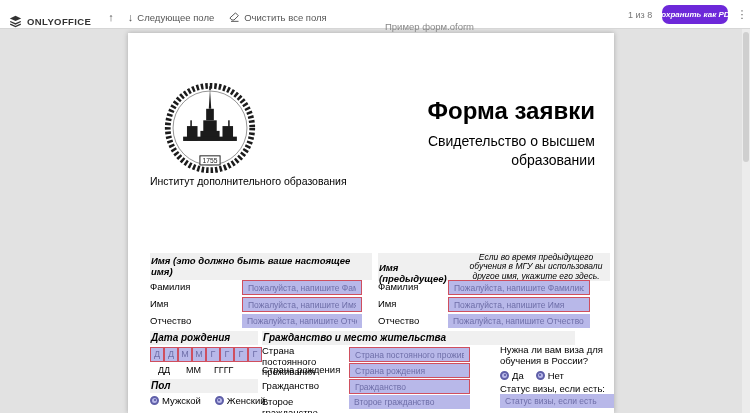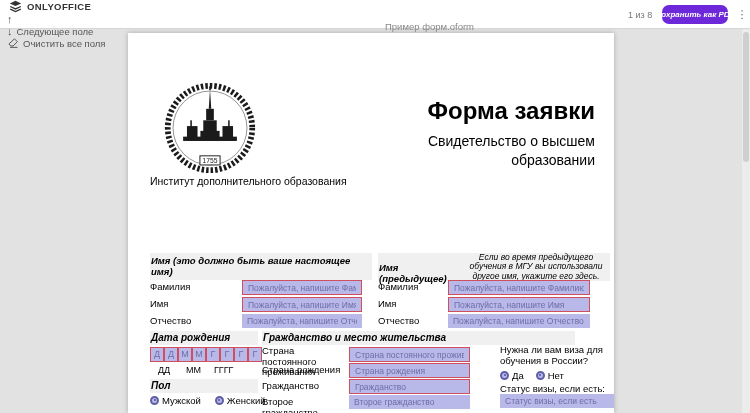--- a/index.html
+++ b/index.html
@@ -6,21 +6,21 @@
   html,body { width:750px; height:413px; overflow:hidden; }
   .app {
     position:relative; width:750px; height:413px; overflow:hidden;
     background:#e2e2e2; font-family:"Liberation Sans", sans-serif; color:#000;
   }
 
   
   .toolbar {
     position:absolute; left:0; top:0; width:750px; height:29px;
     background:#ffffff; border-bottom:1px solid #d6d6d6; z-index:5;
-    display:flex; align-items:flex-start;flex-direction:column;
+    display:flex; align-items:flex-end;
   }
   .brand { display:flex; align-items:center; gap:5px; padding:0 10px 0 9px; }
   .brand-text { font-size:9.5px; font-weight:bold; color:#333; letter-spacing:.4px; }
   .tb-btn {
     display:flex; align-items:center; gap:4px; padding:0 7px; height:22px;
     color:#555; font-size:9.5px; cursor:pointer; border-radius:2px; white-space:nowrap;
   }
   .tb-arrow { font-size:11px; color:#555; }
   .file-name {
     position:absolute; left:385px; top:12px; height:29px; display:flex; align-items:center;

